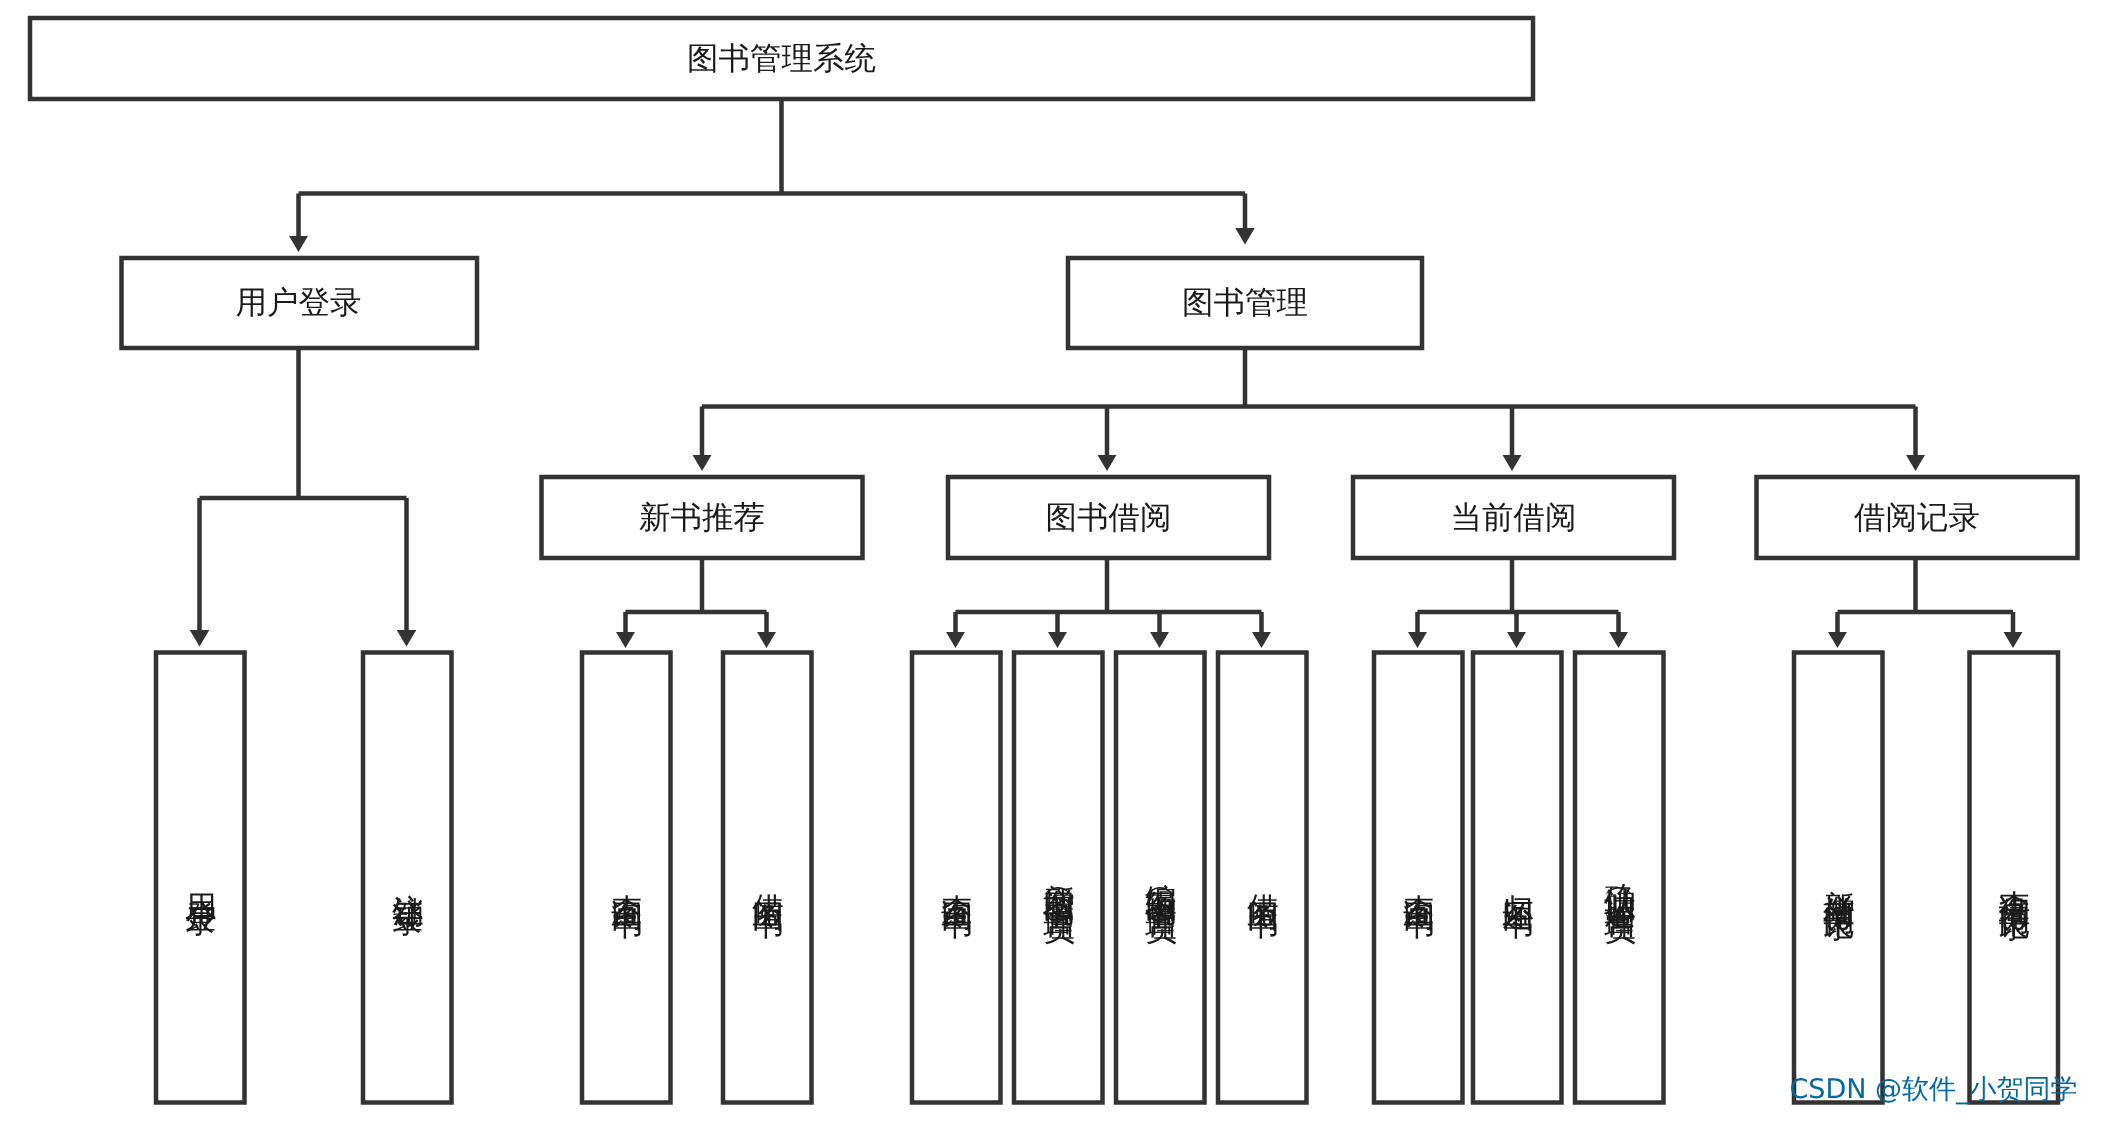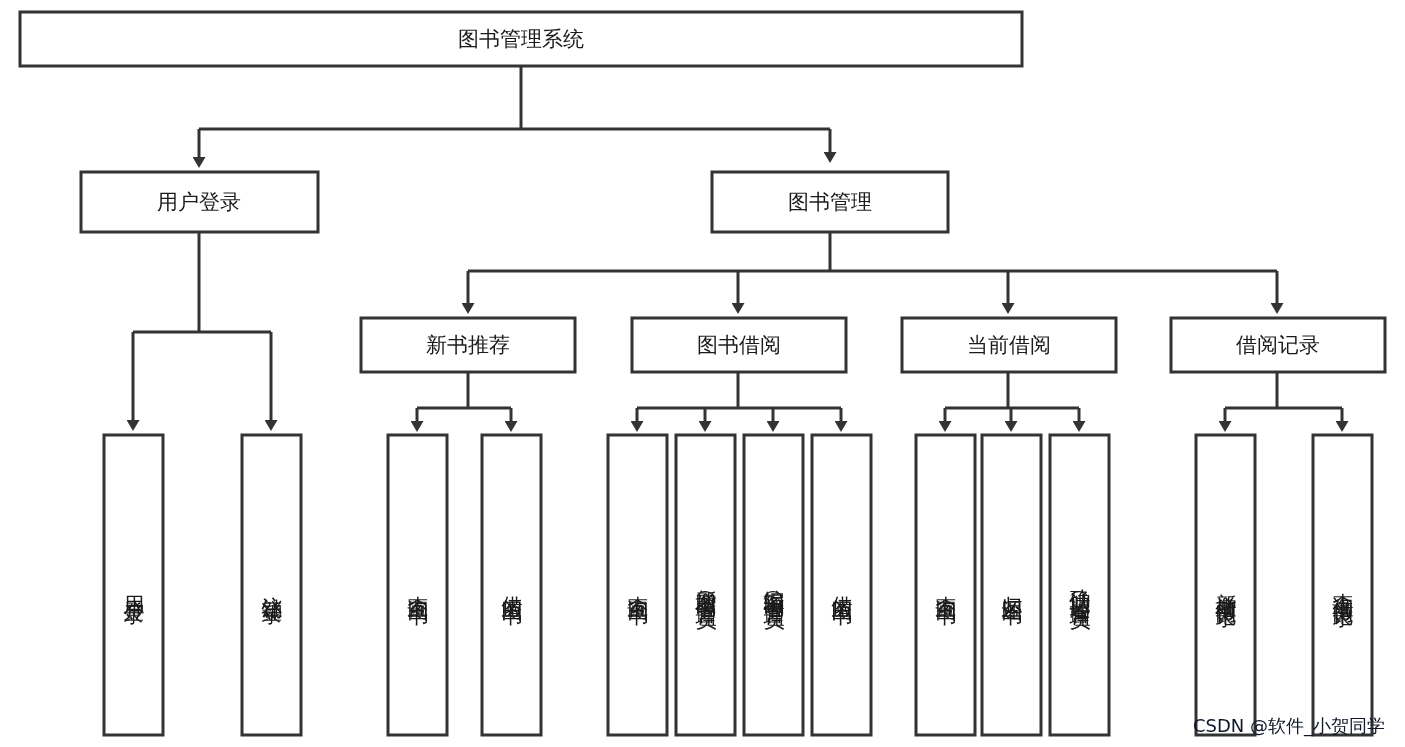--- a/index.html
+++ b/index.html
@@ -62,21 +62,21 @@
     align-items: center;
     justify-content: center;
     text-align: center;
     white-space: nowrap;
     pointer-events: none;
   }
   .watermark {
     position: absolute;
     font-family: "DejaVu Sans", "Liberation Sans", sans-serif;
     font-size: 18px;
-    color: #0f172a;
+    color: #0369a1;
     white-space: nowrap;
     user-select: none;
   }
 </style>
 </head>
 <body>
 
 <div id="diagram-root">
 
   <svg id="tree-svg" viewBox="0 0 1405 747">

